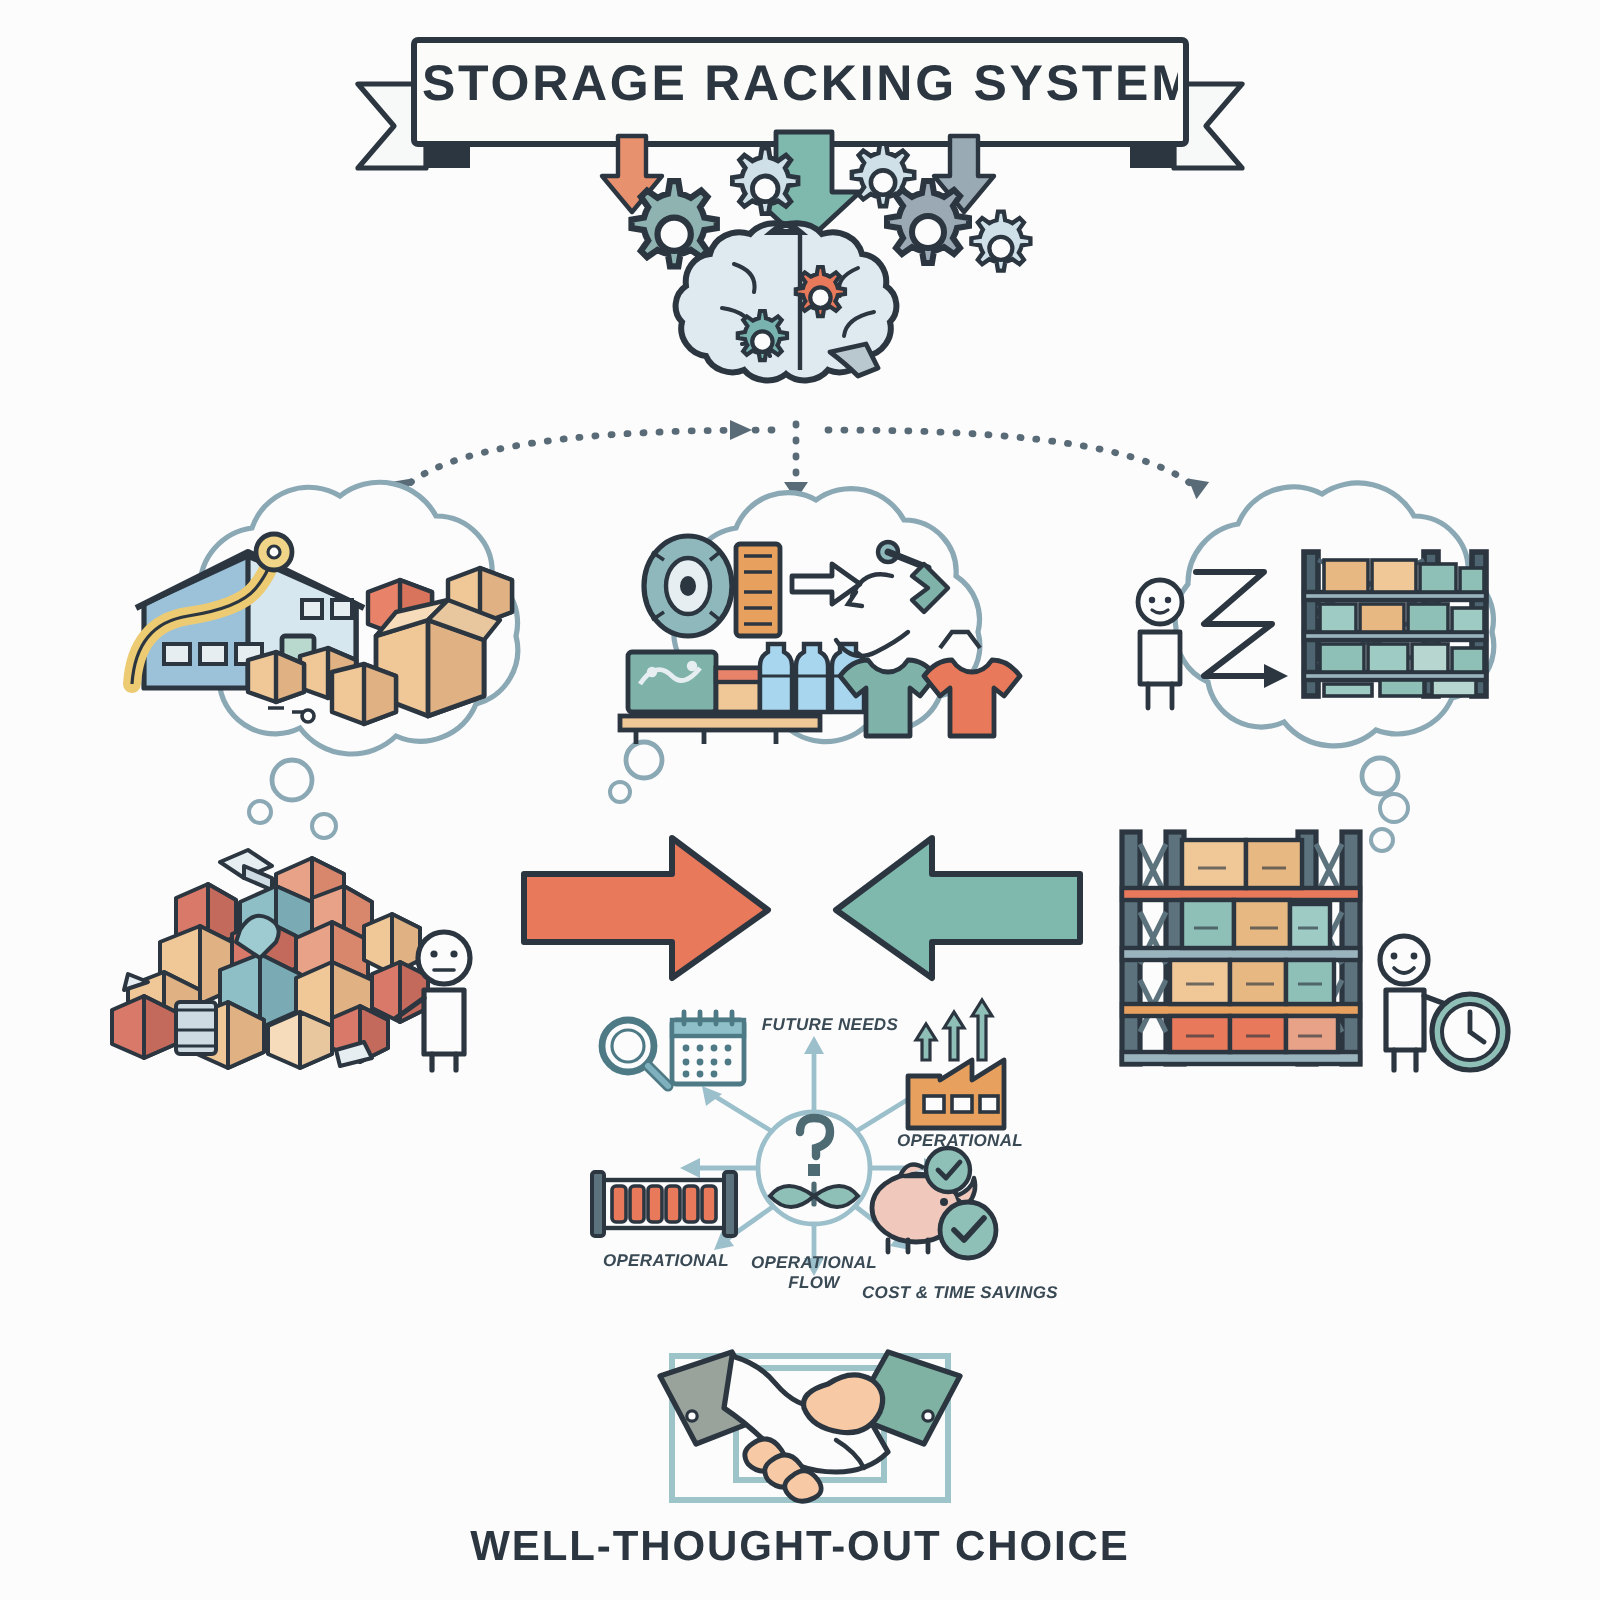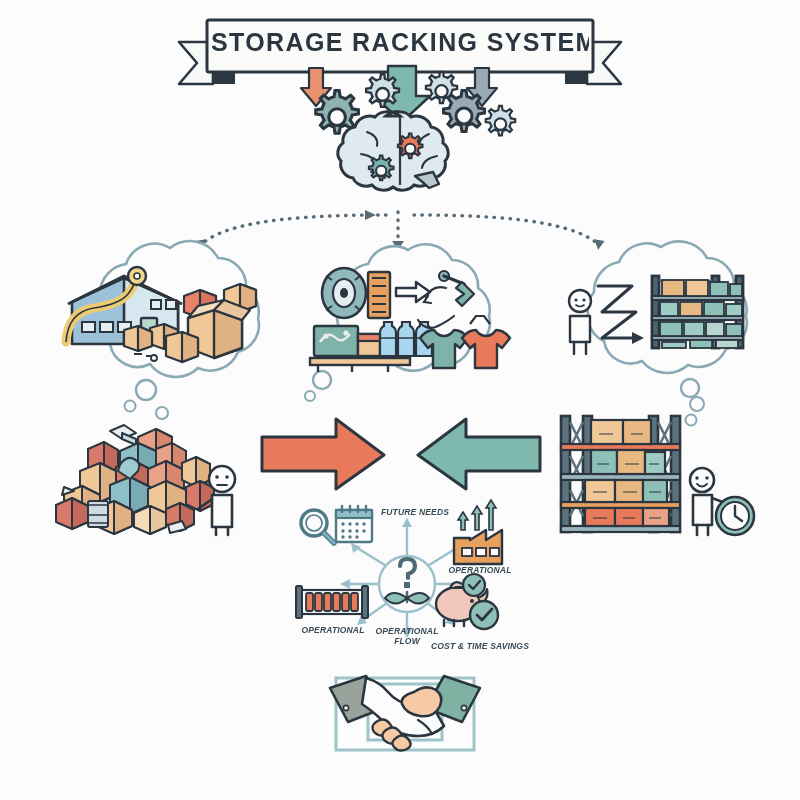--- a/index.html
+++ b/index.html
@@ -523,14 +523,15 @@
         <g fill="#f7c9a4" stroke="#2b3640" stroke-width="2.4">
           <path d="M54 56 q8 -6 14 2 q5 6 -2 10 q-8 4 -14 -2 q-4 -6 2 -10 z"></path>
           <path d="M64 64 q8 -6 14 2 q5 6 -2 10 q-8 4 -14 -2 q-4 -6 2 -10 z"></path>
           <path d="M74 72 q7 -6 13 2 q4 6 -2 9 q-8 4 -13 -2 q-4 -5 2 -9 z"></path>
         </g>
         <path d="M96 54 q10 6 14 14" fill="none" stroke="#2b3640" stroke-width="2.2" stroke-linecap="round"></path>
       </g>
     </svg>
   </div>
 
+  <div id="footer-text">WELL-THOUGHT-OUT CHOICE</div>
 
 </div>
 
 </body></html>

